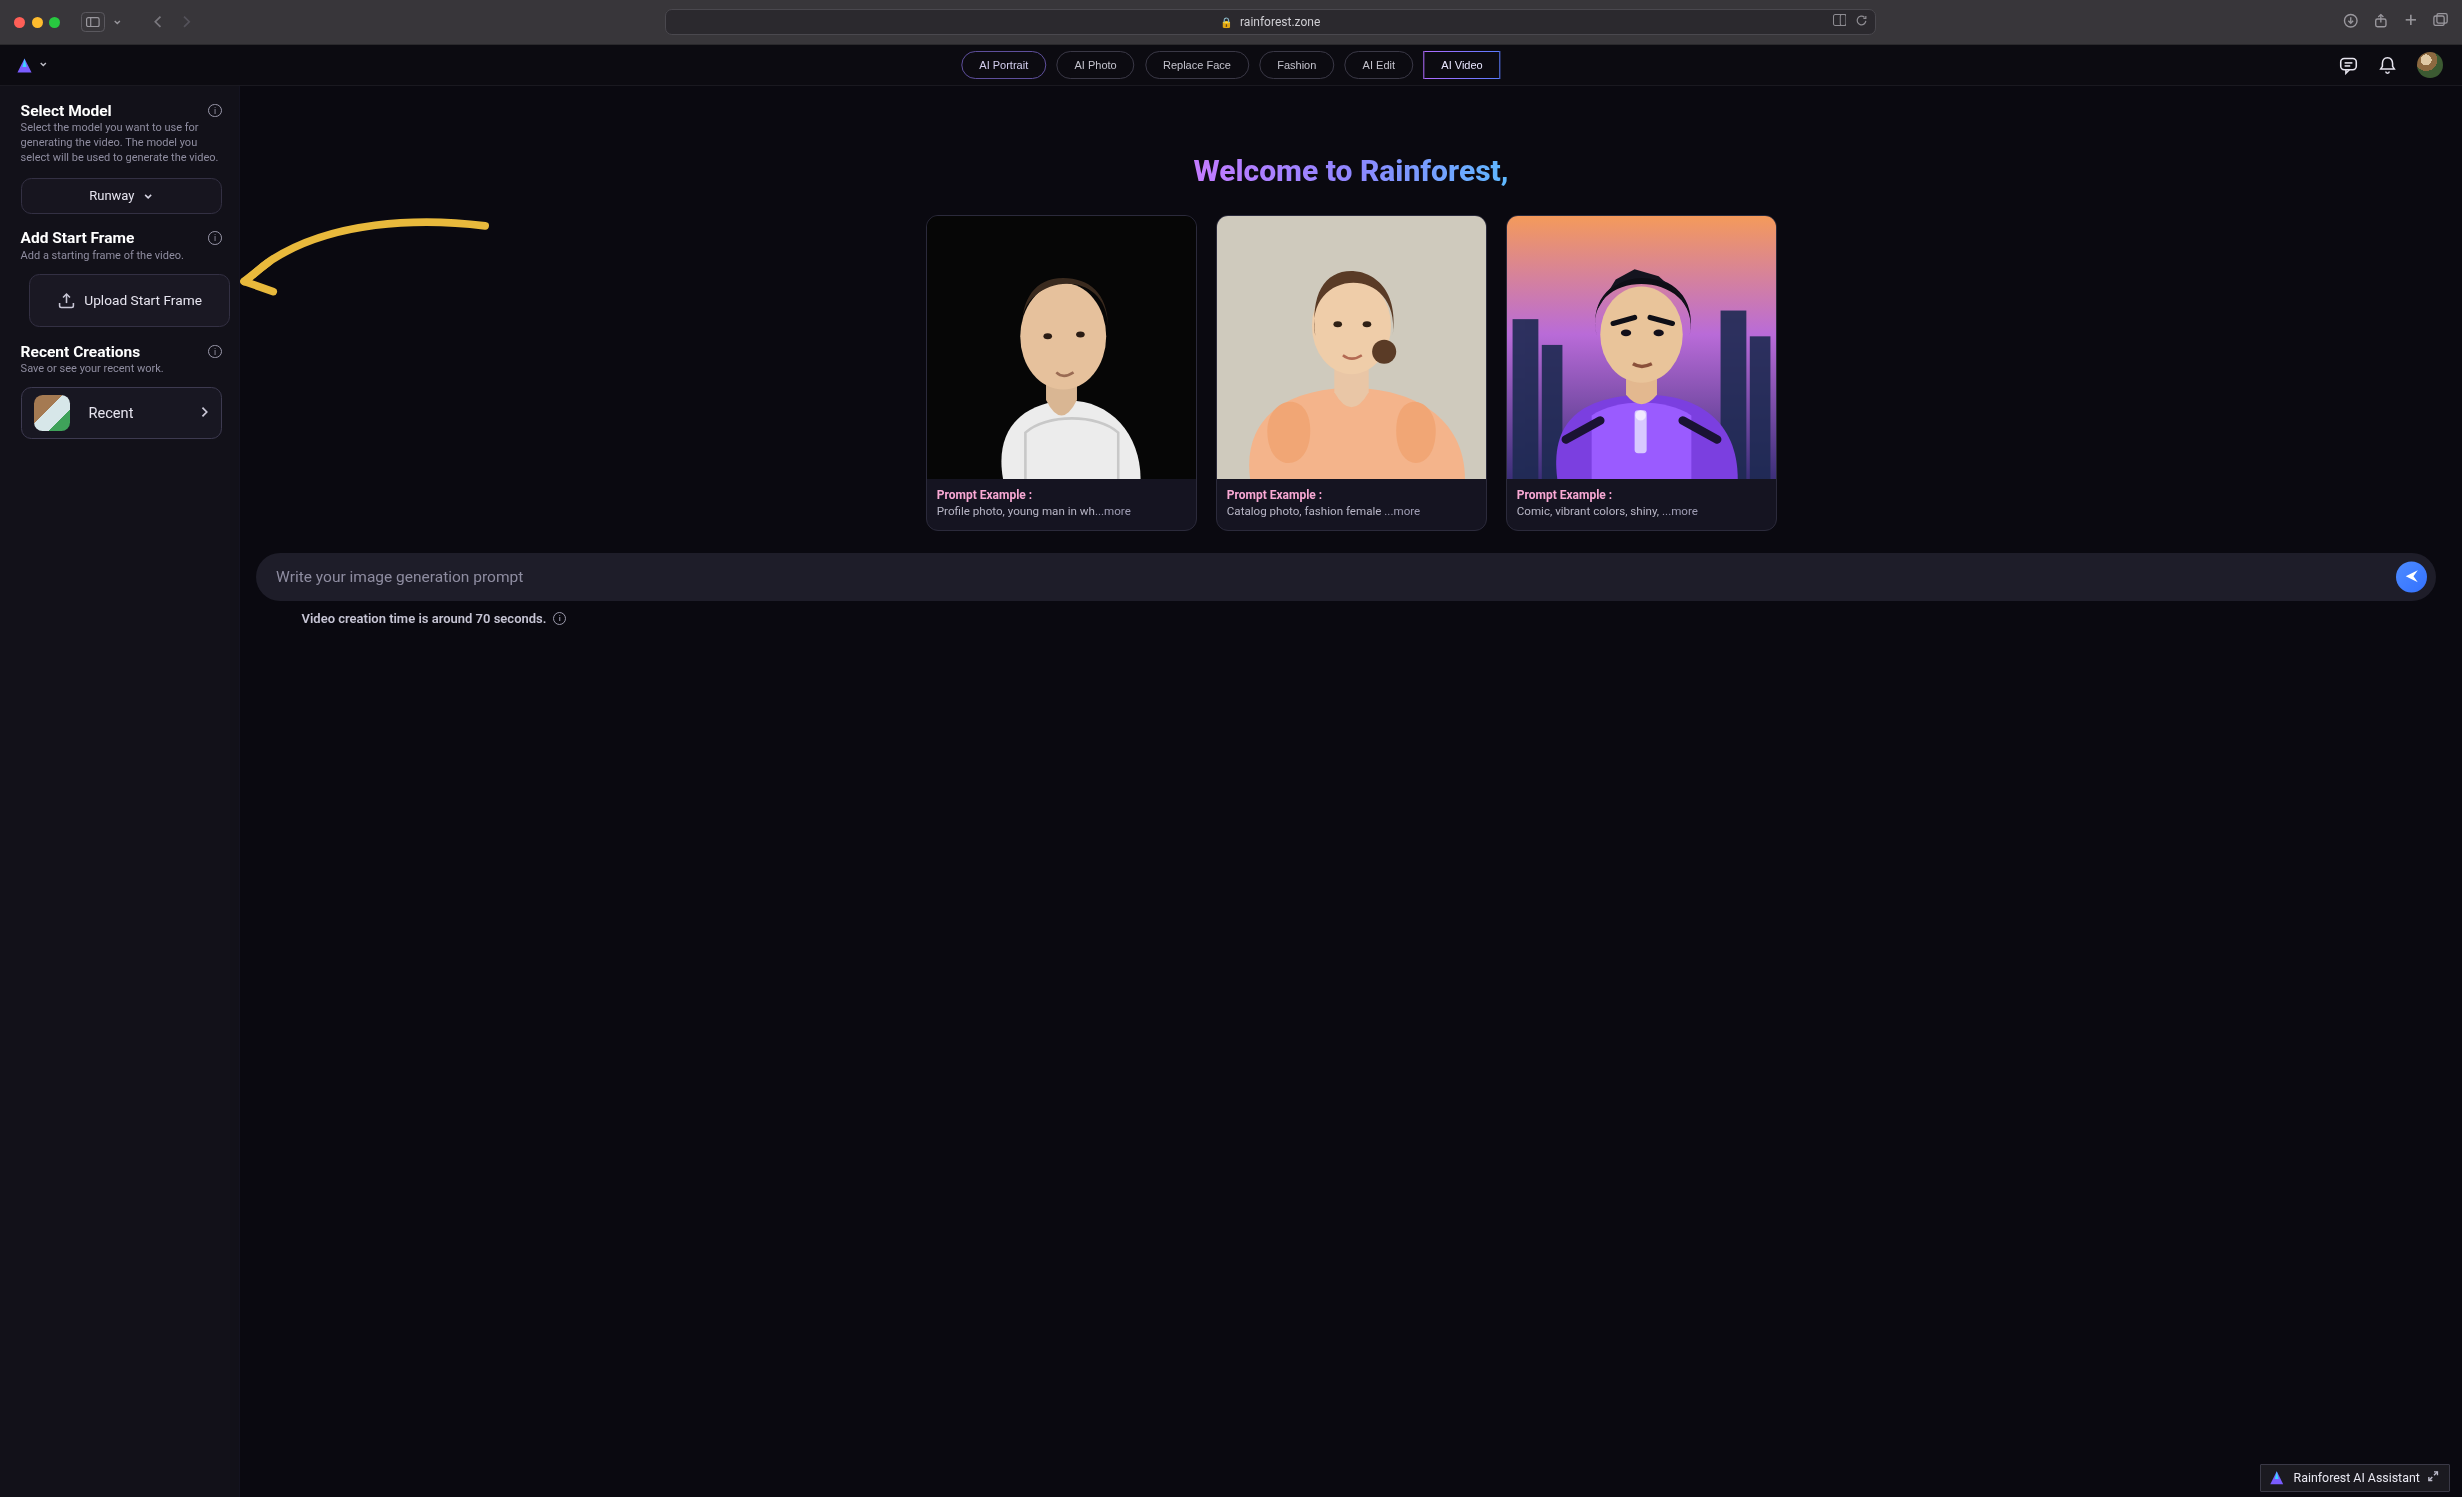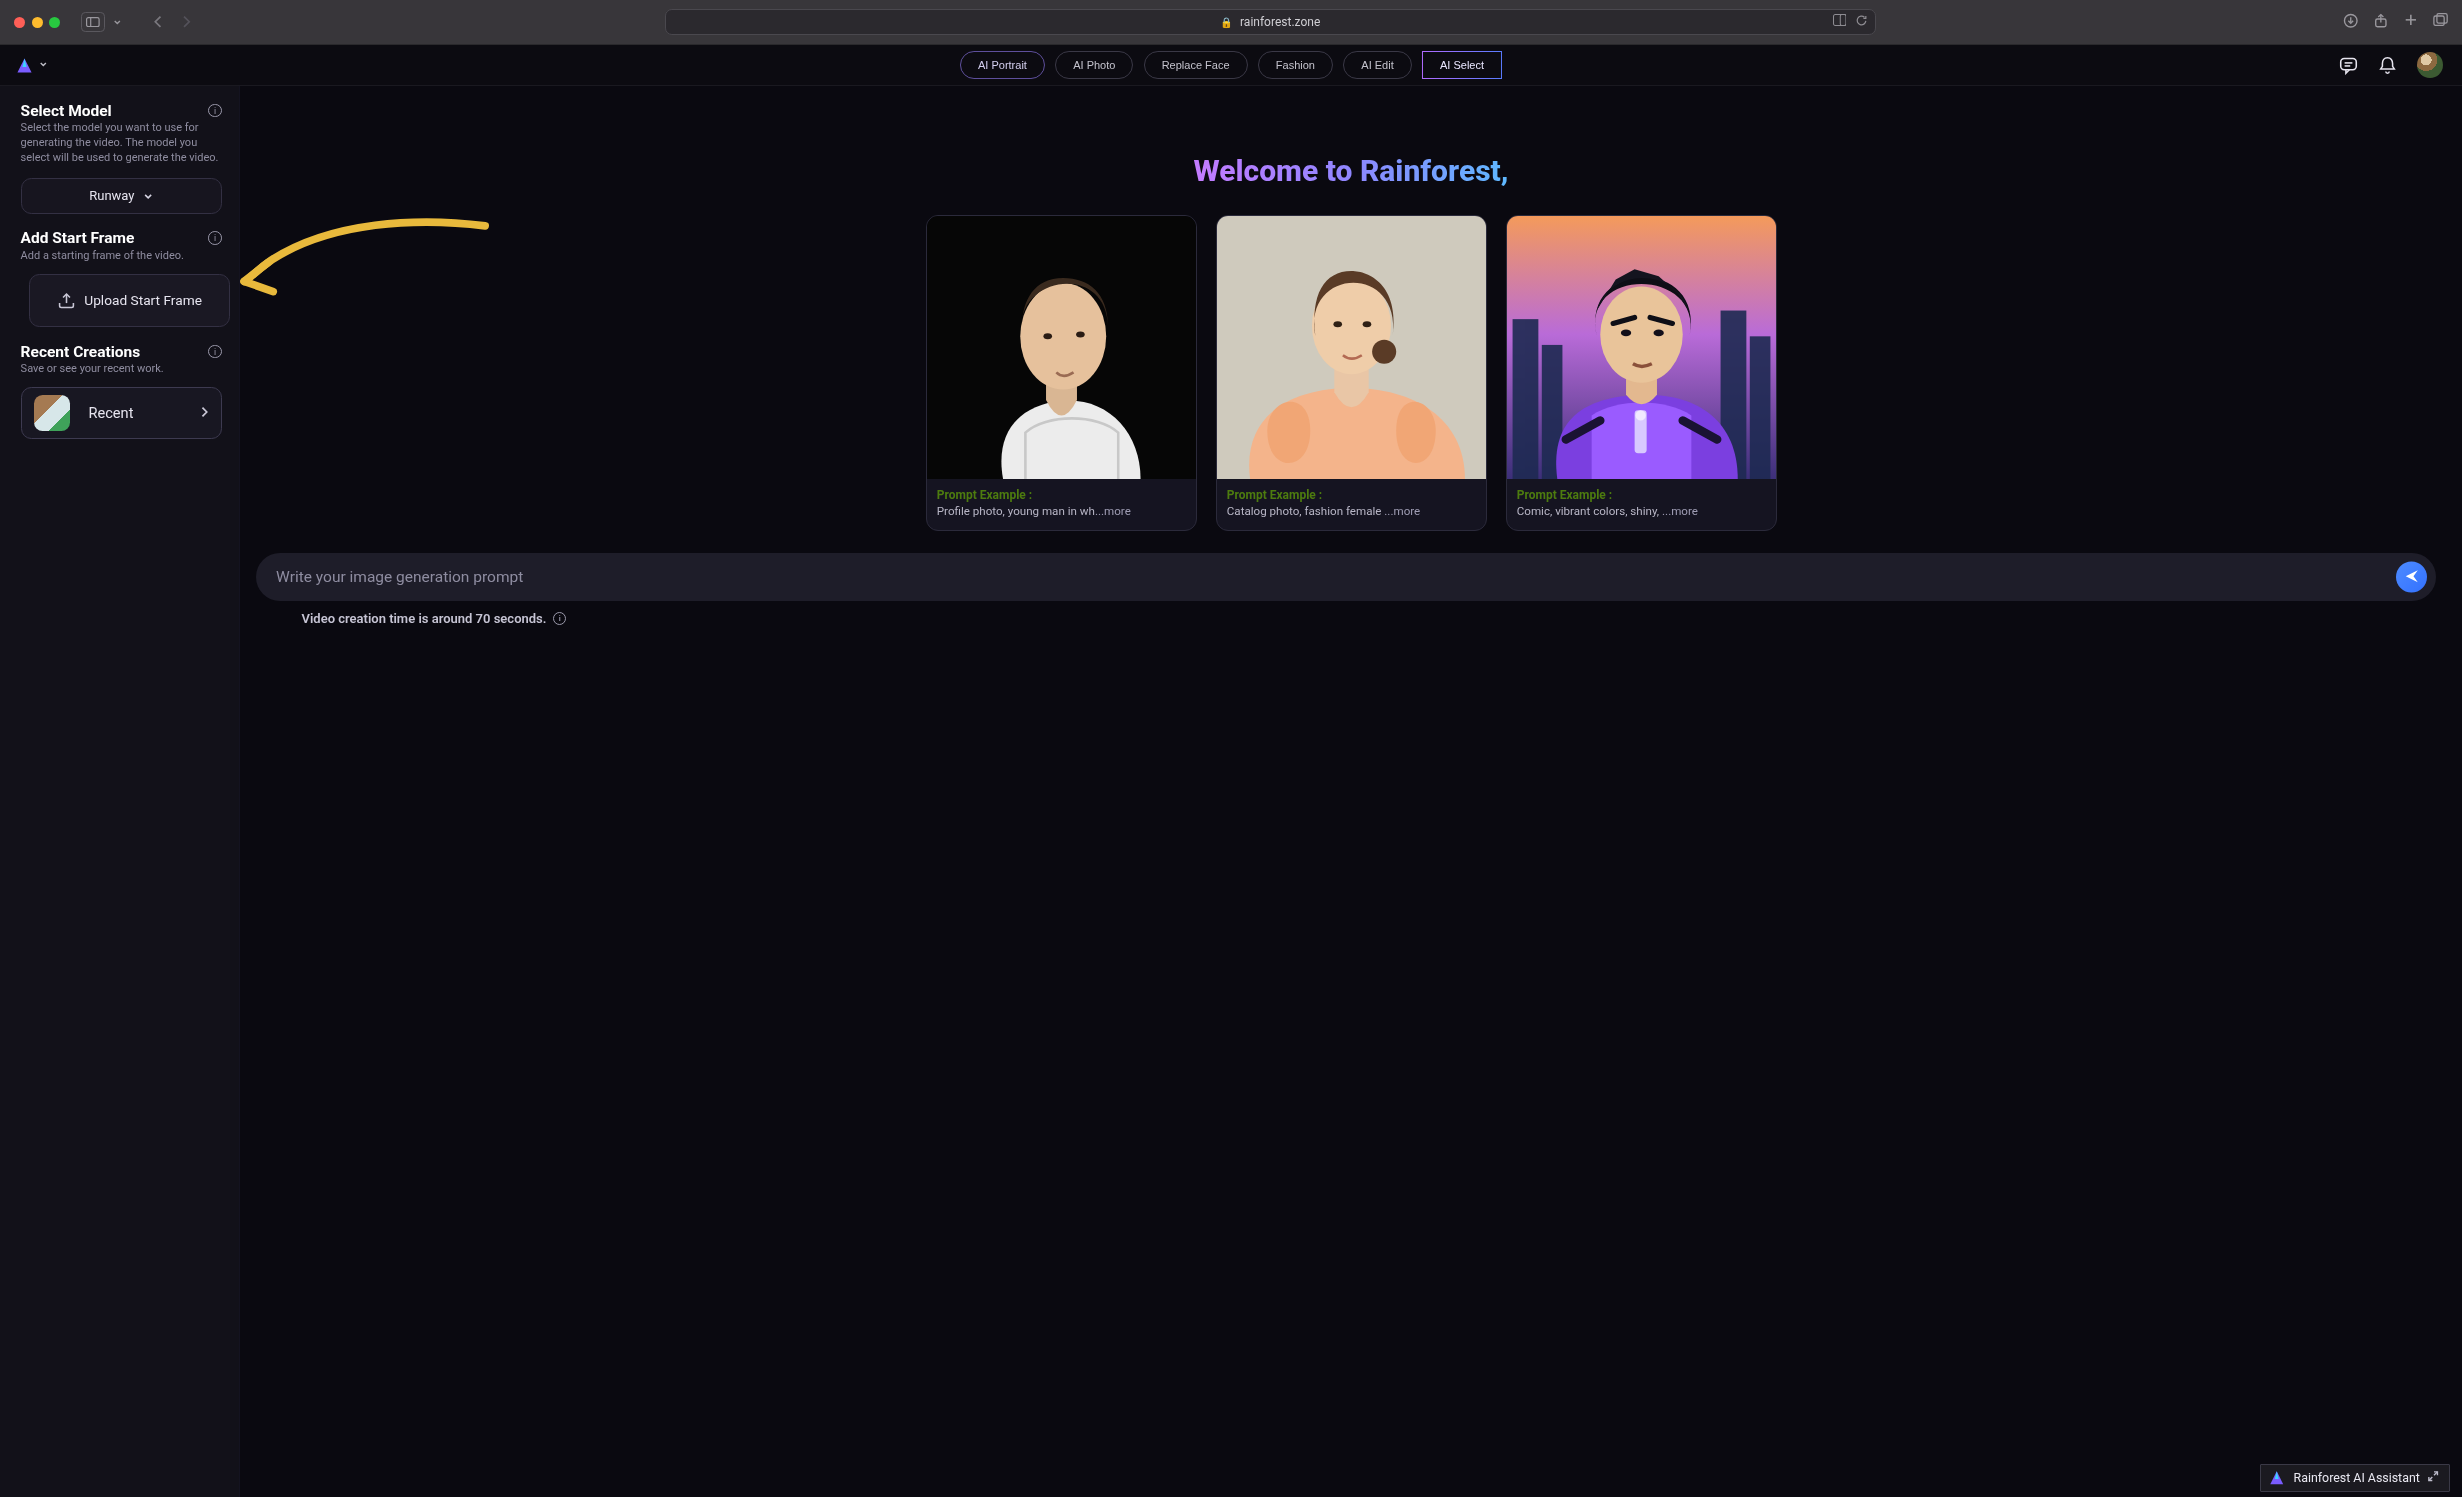--- a/index.html
+++ b/index.html
@@ -188,21 +188,21 @@
     border:0.9px solid #2b2a3b;
     border-radius:12px;
     overflow:hidden;
     cursor:pointer;
   }
   .card .thumb {
     width:100%; height:263px;
     border-top-left-radius:12px; border-top-right-radius:12px;
   }
   .card .card-body { padding:8.6px 10.3px 12px; }
-  .card .card-title { font-size:12px; font-weight:700; color:#4d7c0f; }
+  .card .card-title { font-size:12px; font-weight:700; color:#f9a8d4; }
   .card .card-text  { font-size:11.6px; color:#b8b6c6; margin-top:1.7px; }
   .card .more { color:#9f9db4; }
 
   
   .thumb svg { width:100%; height:100%; display:block; }
 
   
   .prompt-wrap {
     margin-top:22px;
     padding:0 26px 0 15.5px;
@@ -352,21 +352,21 @@
         </svg>
     </span>
   </div>
 
   <div class="header-nav">
     <button class="pill first">AI Portrait</button>
     <button class="pill">AI Photo</button>
     <button class="pill">Replace Face</button>
     <button class="pill">Fashion</button>
     <button class="pill">AI Edit</button>
-    <button class="pill active">AI Select</button>
+    <button class="pill active">AI Video</button>
   </div>
 
   <div class="header-right">
     <div class="icon-btn">
       <svg width="19" height="19" viewBox="0 0 22 22" fill="none" stroke="#e6e4ee" stroke-width="1.8">
         <rect x="2" y="3" width="18" height="13" rx="4"></rect>
           <path d="M8 16 L8 20 L12 16"></path>
         <line x1="6.5" y1="8" x2="15.5" y2="8"></line>
           <line x1="6.5" y1="11.5" x2="13" y2="11.5"></line>
       </svg>

